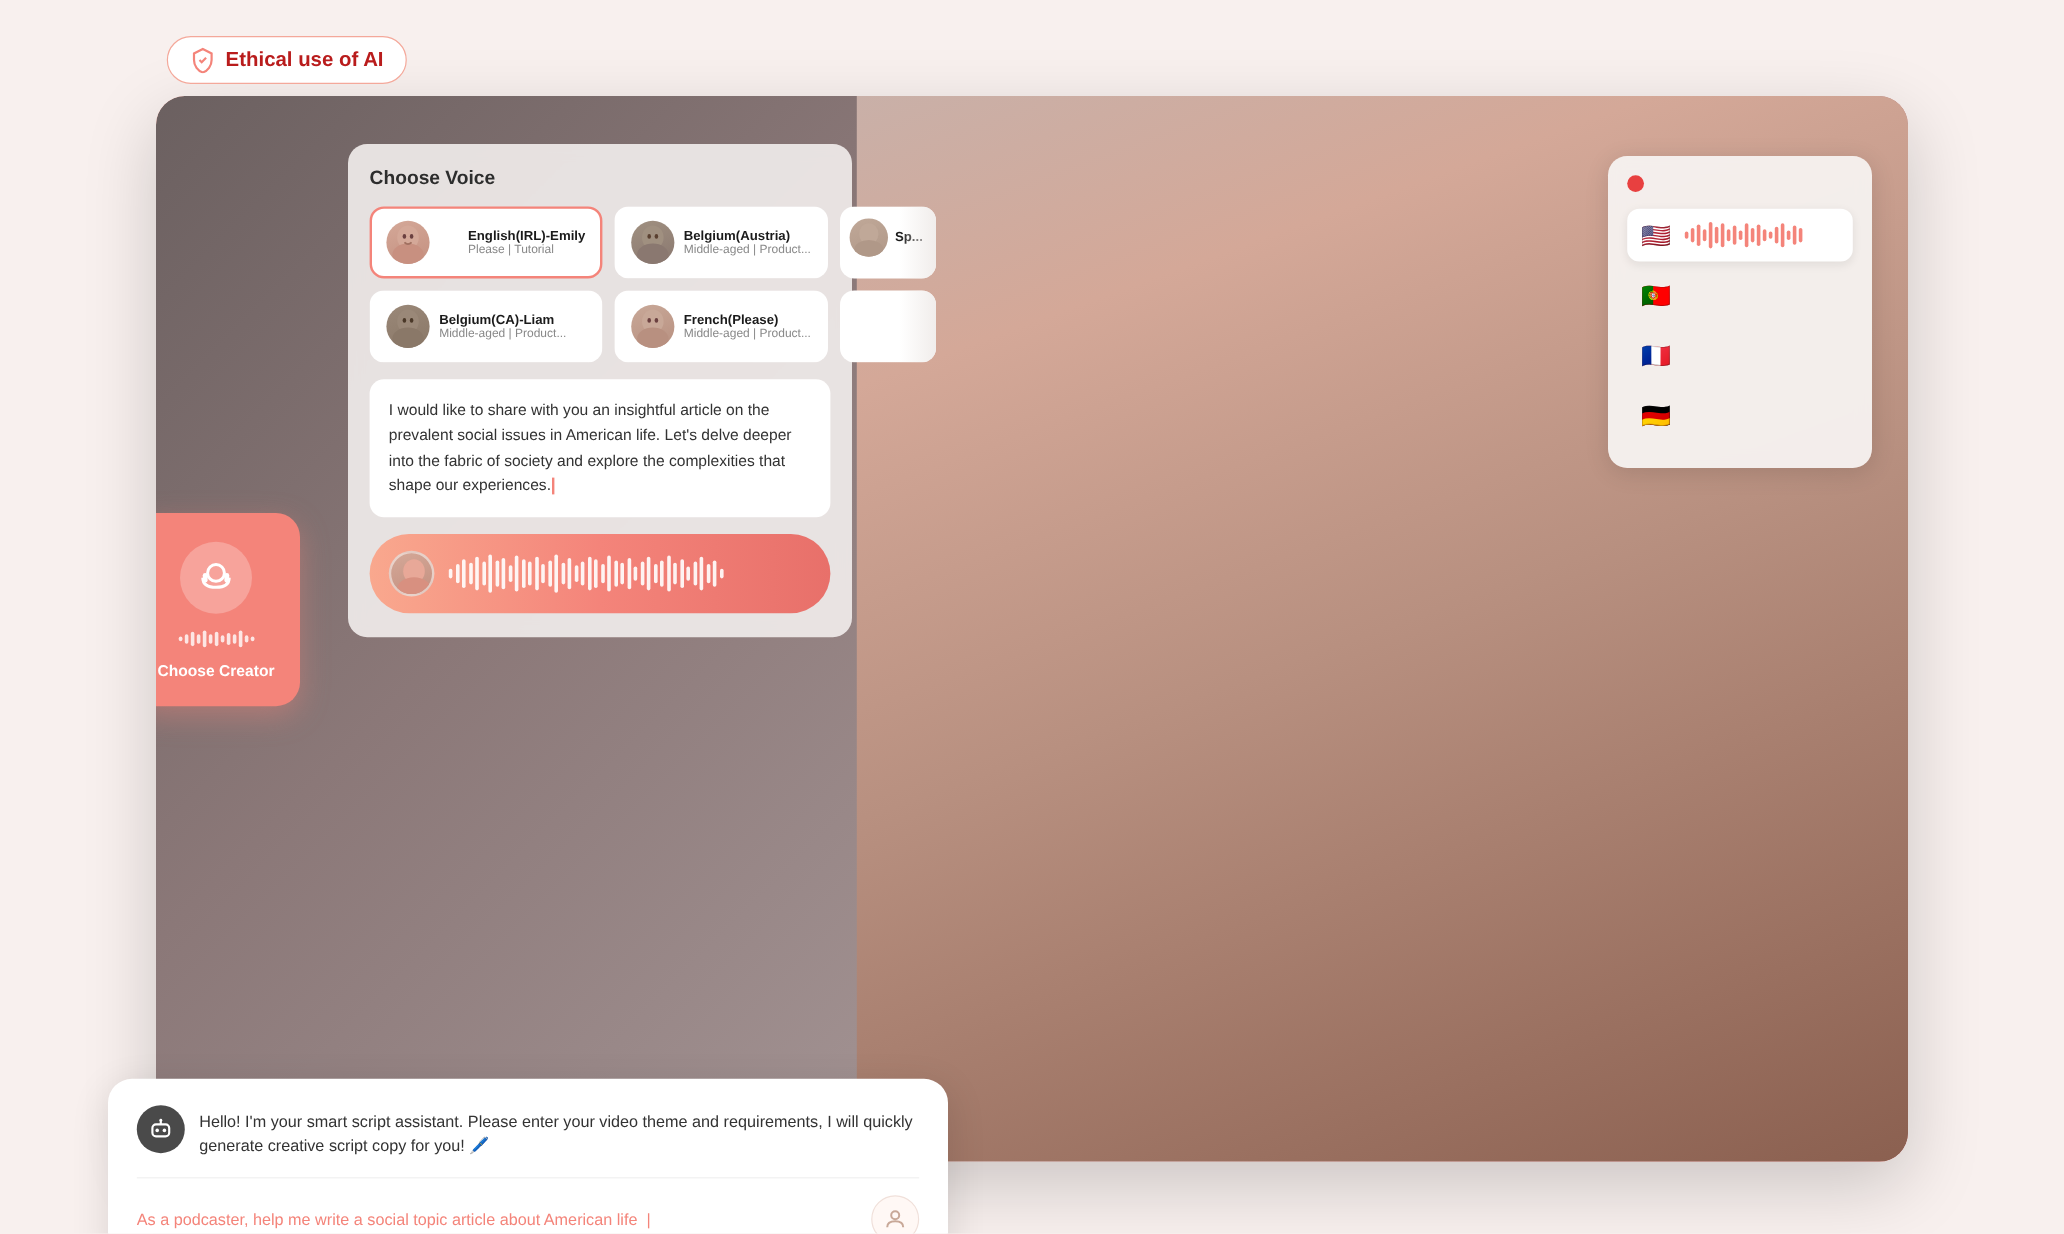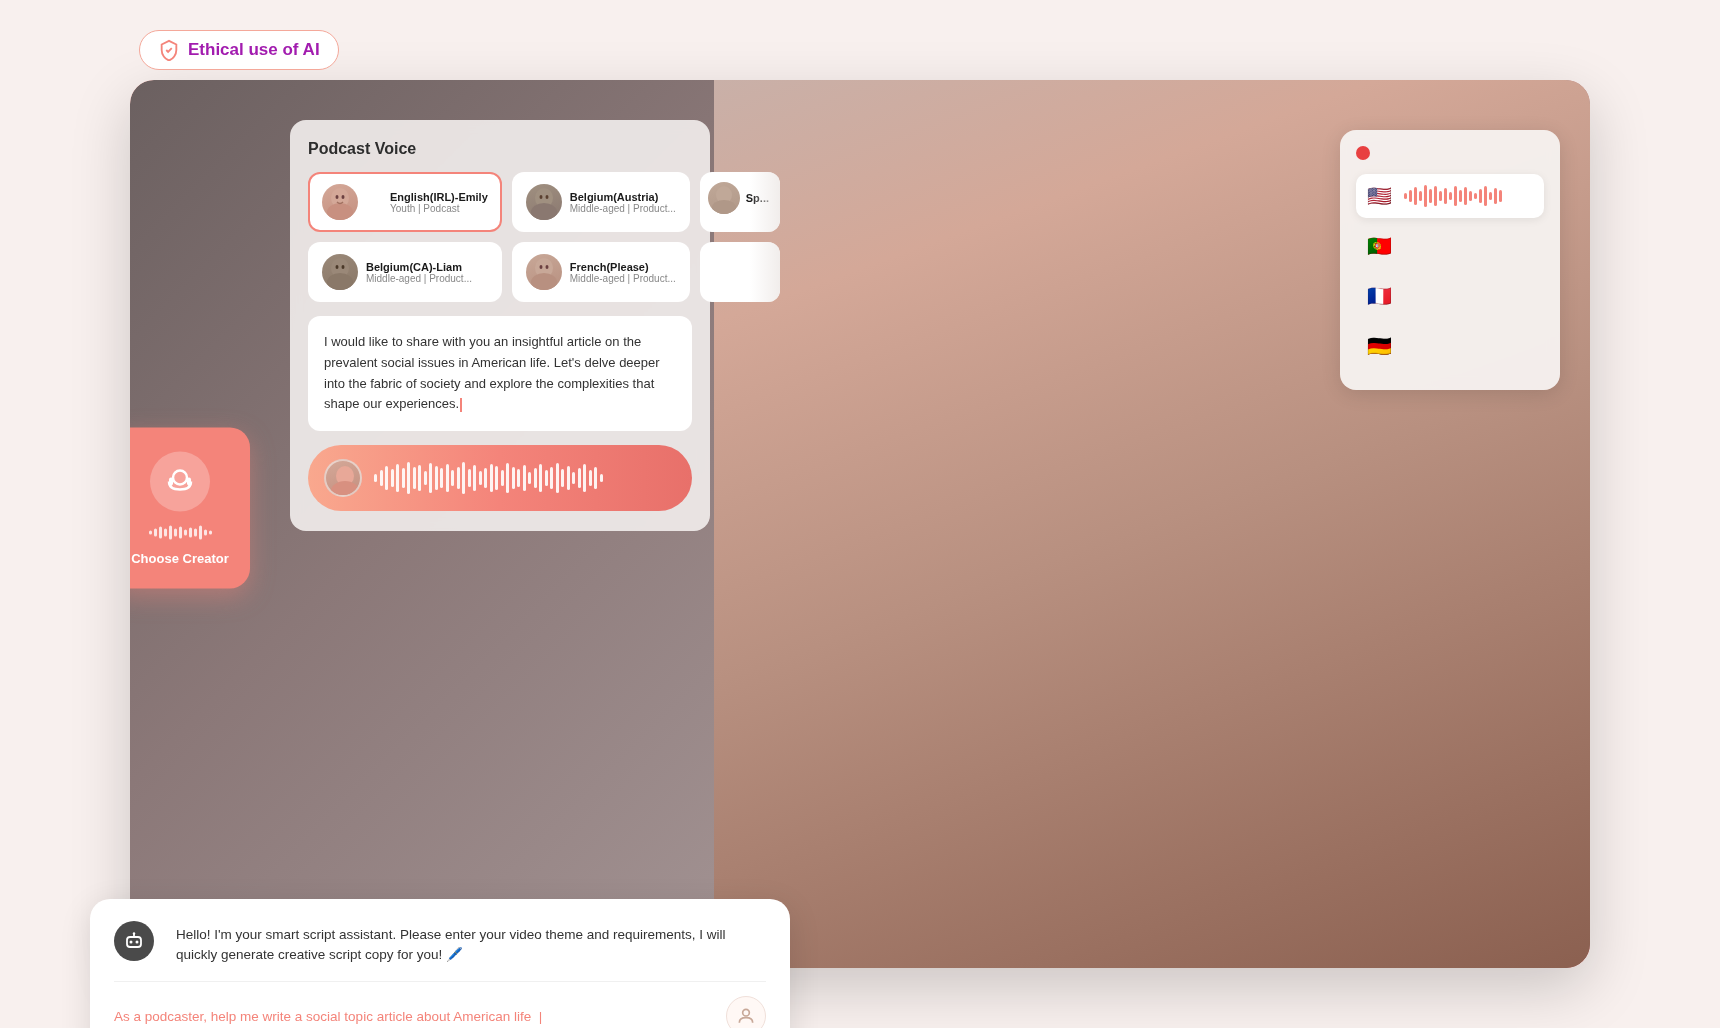--- a/index.html
+++ b/index.html
@@ -27,21 +27,21 @@
       z-index: 20;
     }
     .ethical-badge .badge-icon {
       width: 22px;
       height: 22px;
       color: #f4847a;
     }
     .ethical-badge .badge-text {
       font-size: 17px;
       font-weight: 600;
-      color: #a21caf;
+      color: #b91c1c;
     }
 
     
     .main-card {
       position: absolute;
       top: 80px;
       left: 130px;
       right: 130px;
       bottom: 60px;
       border-radius: 24px;
@@ -341,21 +341,20 @@
       flex-shrink: 0;
       display: flex;
       align-items: center;
       justify-content: center;
     }
     .chat-text {
       font-size: 13.5px;
       color: #333;
       line-height: 1.5;
       padding-top: 4px;
-      margin-left: 10px;
     }
     .chat-input-row {
       display: flex;
       align-items: center;
       gap: 12px;
       border-top: 1px solid #f0f0f0;
       padding-top: 14px;
     }
     .chat-input {
       flex: 1;
@@ -423,36 +422,36 @@
         <span style="height:10px"></span>
       <span style="height:8px"></span>
         <span style="height:14px"></span>
         <span style="height:6px"></span>
       <span style="height:4px"></span>
     </div>
     <div class="podcast-badge-label">Choose Creator</div>
   </div>
 
   <div class="voice-panel">
-    <div class="voice-panel-title">Podcast Voice</div>
+    <div class="voice-panel-title">Choose Voice</div>
     <div class="voice-grid">
 
       <div class="voice-card active">
         <div class="voice-avatar face-female-1">
           <svg width="36" height="36" viewBox="0 0 36 36">
             <ellipse cx="18" cy="14" rx="9" ry="10" fill="#d4a898"></ellipse>
             <ellipse cx="18" cy="28" rx="13" ry="9" fill="#c89080"></ellipse>
             <ellipse cx="15" cy="13" rx="1.5" ry="2" fill="#6b4040"></ellipse>
             <ellipse cx="21" cy="13" rx="1.5" ry="2" fill="#6b4040"></ellipse>
             <path d="M15 18 Q18 21 21 18" fill="none" stroke="#a07060" stroke-width="1.5"></path>
           </svg>
         </div>
         <div class="voice-info">
           <div class="voice-name">English(IRL)-Emily</div>
-          <div class="voice-desc">Youth | Podcast</div>
+          <div class="voice-desc">Please | Tutorial</div>
         </div>
       </div>
       <div class="voice-card">
         <div class="voice-avatar face-male-1">
           <svg width="36" height="36" viewBox="0 0 36 36">
             <ellipse cx="18" cy="14" rx="9" ry="10" fill="#a09080"></ellipse>
             <ellipse cx="18" cy="28" rx="13" ry="9" fill="#8a7870"></ellipse>
             <ellipse cx="15" cy="13" rx="1.5" ry="2" fill="#5a4030"></ellipse>
             <ellipse cx="21" cy="13" rx="1.5" ry="2" fill="#5a4030"></ellipse>
           </svg>

